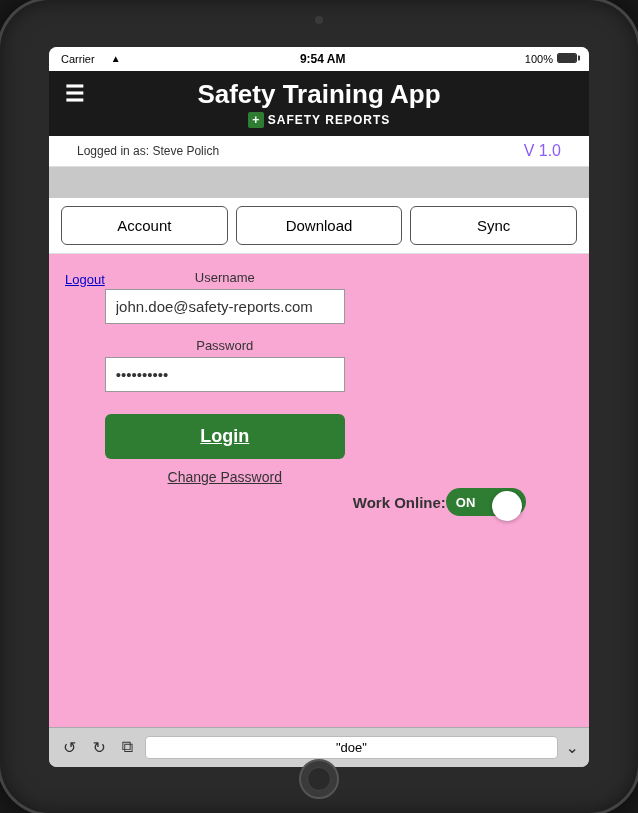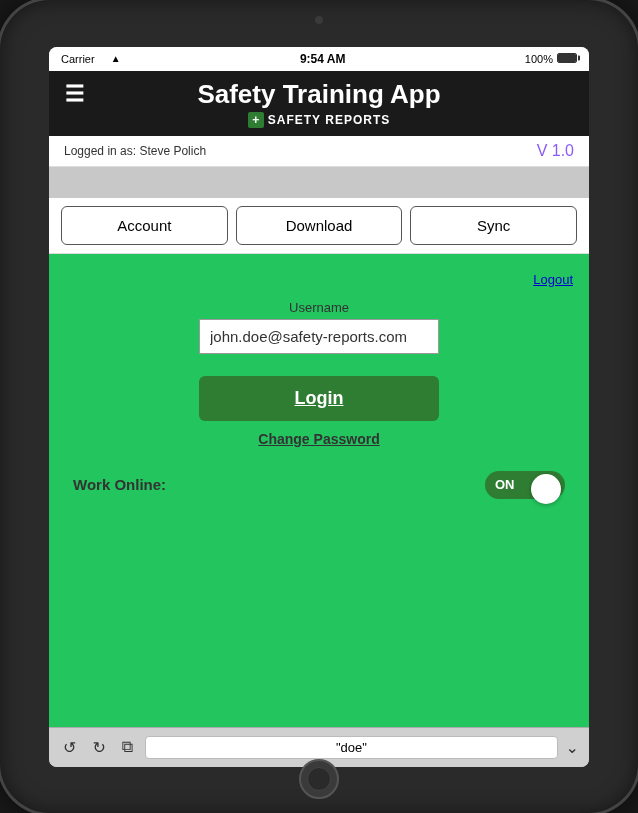--- a/index.html
+++ b/index.html
@@ -155,21 +155,21 @@
     .safety-reports-text {
       color: white;
       font-size: 12px;
       font-weight: bold;
       letter-spacing: 1px;
     }
 
     
     .top-bar {
       background: white;
-      padding: 6px 15px;
+      padding: 6px 28px;
       display: flex;
       justify-content: space-between;
       align-items: center;
       border-bottom: 1px solid #ddd;
     }
 
     .logged-in-text {
       font-size: 12px;
       color: #333;
     }
@@ -198,24 +198,24 @@
       background: white;
       font-size: 15px;
       font-weight: 500;
       cursor: pointer;
       text-align: center;
     }
 
     
     .content-area {
       flex: 1;
-      background: #22c55e;
+      background: #f9a8d4;
       padding: 16px;
       display: flex;
-      flex-direction: column;
+      flex-direction: row;
     }
 
     .logout-link {
       text-align: right;
       margin-bottom: 12px;
     }
 
     .logout-link a {
       font-size: 13px;
       color: #0000cc;
@@ -262,21 +262,21 @@
       font-size: 18px;
       font-weight: bold;
       cursor: pointer;
       margin-top: 8px;
       margin-bottom: 10px;
       text-decoration: underline;
     }
 
     .change-password-link {
       font-size: 14px;
-      font-weight: bold;
+      font-weight: normal;
       color: #333;
       text-decoration: underline;
       cursor: pointer;
     }
 
     
     .work-online-section {
       margin-top: 24px;
       display: flex;
       align-items: center;
@@ -448,20 +448,24 @@
       <div class="logout-link">
         <a>Logout</a>
       </div>
 
       <div class="form-section">
         <div class="form-group" style="text-align:center;">
           <label class="form-label">Username</label>
           <input class="input-field" type="text" value="john.doe@safety-reports.com" style="">
         </div>
 
+        <div class="form-group" style="text-align:center;">
+          <label class="form-label">Password</label>
+          <input class="input-field" type="text" value="••••••••••" style="">
+        </div>
 
         <button class="login-btn">Login</button>
 
         <span class="change-password-link">Change Password</span>
       </div>
 
       <div class="work-online-section">
         <span class="work-online-label">Work Online:</span>
         <div class="toggle-container">
           <div class="toggle">

